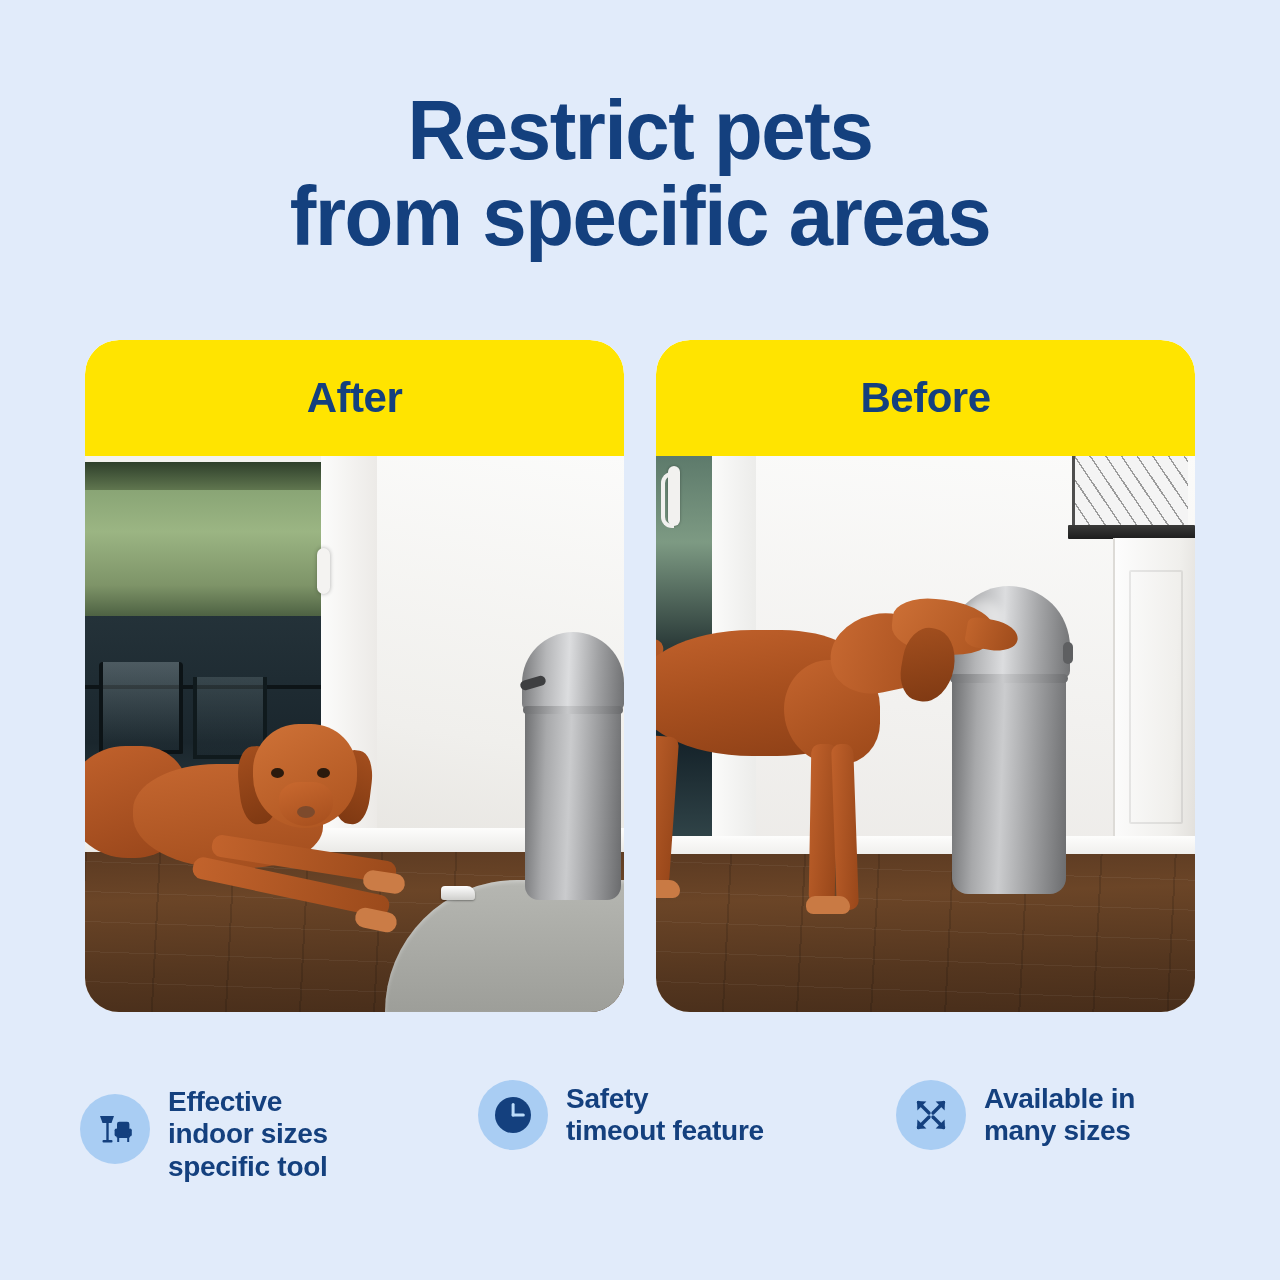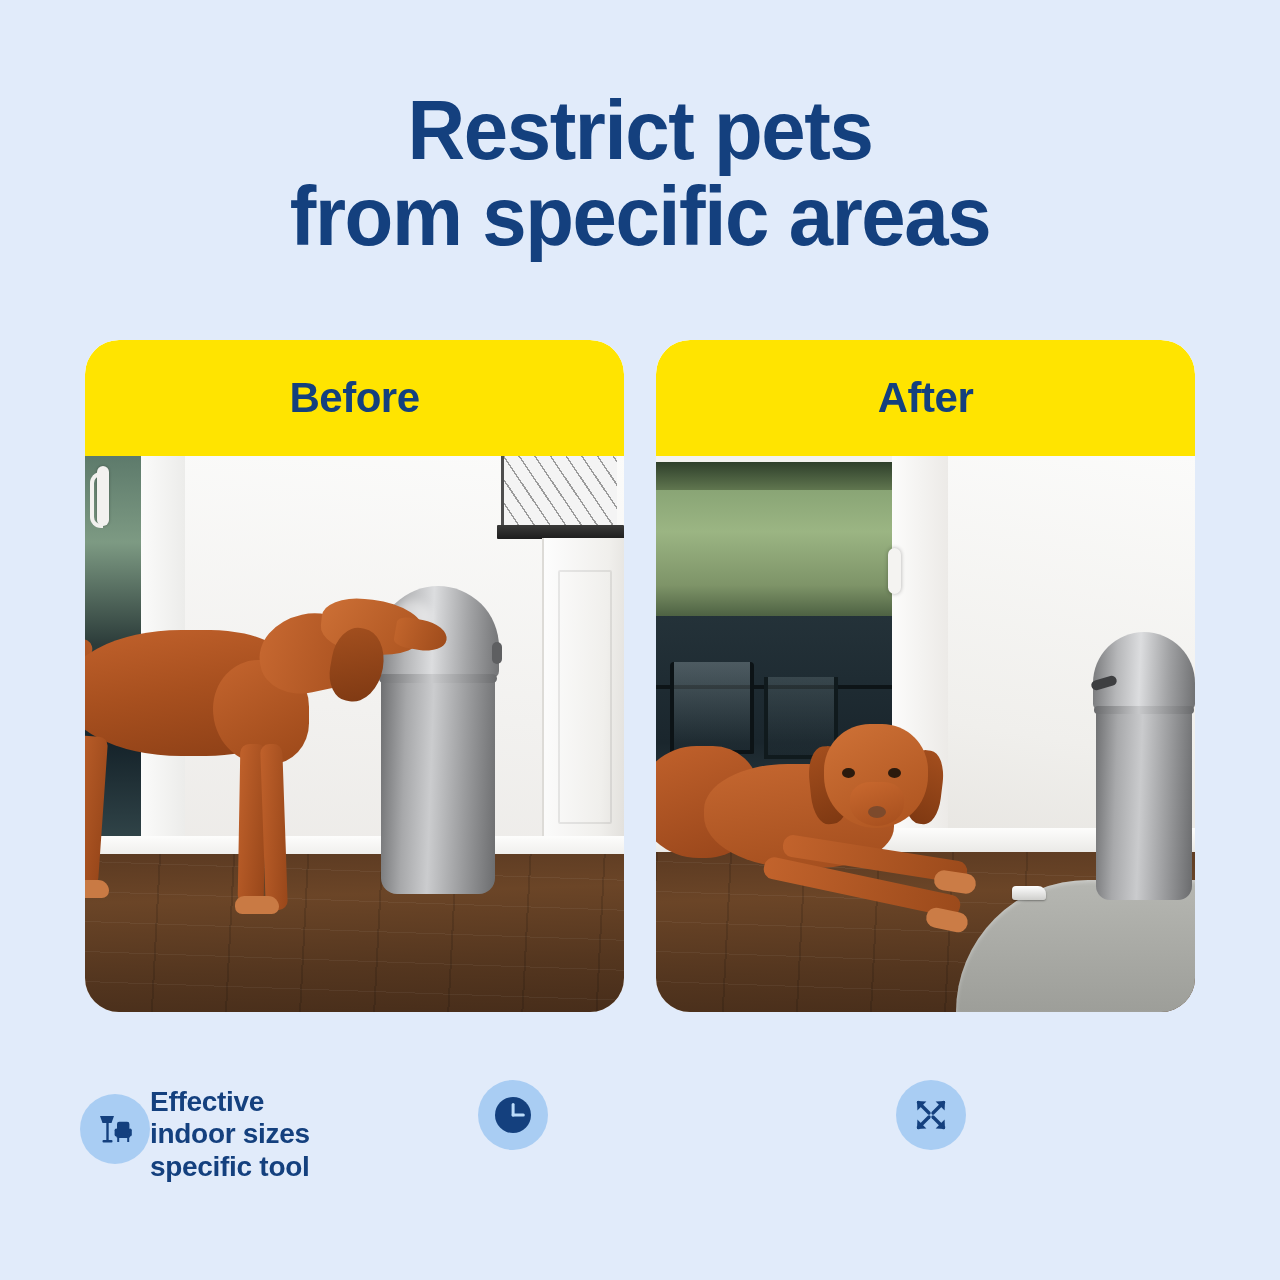--- a/index.html
+++ b/index.html
@@ -336,21 +336,21 @@
   .dA-pw2{ left:288px; top:186px; transform:rotate(12deg); }
 
   
   .features{
     position:absolute;
     left:80px; top:1080px;
     width:1130px; height:135px;
     display:flex;
     align-items:flex-start;
   }
-  .feature{ display:flex; align-items:center; }
+  .feature{ display:flex; align-items:center; gap:18px; }
   .f1{ width:398px; align-items:flex-start; }
   .f2{ width:418px; }
   .f3{ width:314px; }
   .f-circle{
     flex:0 0 auto;
     width:70px; height:70px; border-radius:50%;
     background:#a9cdf3;
     display:flex; align-items:center; justify-content:center;
   }
   .f1 .f-circle{ margin-top:14px; }
@@ -365,63 +365,20 @@
 </style>
 </head>
 <body>
 
 <div class="headline">
   <span class="l1">Restrict pets</span>
   <span class="l2">from specific areas</span>
 </div>
 
 <div class="cards">
-
-  <div class="card">
-    <div class="banner">
-      <span class="banner-label">Before</span>
-    </div>
-    <div class="photo">
-      <div class="wall"></div>
-      <div class="b-door">
-        <div class="b-handle"></div>
-      </div>
-      <div class="b-doorframe"></div>
-      <div class="b-wall">
-        <div class="b-tile"></div>
-      </div>
-      <div class="b-counter"></div>
-      <div class="b-cab"></div>
-      <div class="b-cabtoe"></div>
-      <div class="baseboard b-bb"></div>
-      <div class="floor b-floor"></div>
-
-      <div class="b-bin">
-        <div class="b-bin-body"></div>
-        <div class="b-bin-lid"></div>
-        <div class="b-bin-rim"></div>
-        <div class="b-bin-tab"></div>
-      </div>
-
-      <div class="dogB">
-        <div class="dB-tail"></div>
-        <div class="dB-body"></div>
-        <div class="dB-chest"></div>
-        <div class="dB-leg dB-lb"></div>
-        <div class="dB-leg dB-lf"></div>
-        <div class="dB-leg dB-lf2"></div>
-        <div class="dB-paw dB-p1"></div>
-        <div class="dB-paw dB-p2"></div>
-        <div class="dB-neck"></div>
-        <div class="dB-head"></div>
-        <div class="dB-muzzle"></div>
-        <div class="dB-ear"></div>
-      </div>
-    </div>
-  </div>
 
   <div class="card">
     <div class="banner">
       <span class="banner-label">After</span>
     </div>
     <div class="photo">
       <div class="wall"></div>
       <div class="a-slider">
         <div class="a-grass"></div>
         <div class="a-patio"></div>
@@ -454,20 +411,63 @@
         <div class="dA-earL"></div>
         <div class="dA-earR"></div>
         <div class="dA-head"></div>
         <div class="dA-snout"></div>
         <div class="dA-eye dA-e1"></div>
         <div class="dA-eye dA-e2"></div>
         <div class="dA-nose"></div>
       </div>
     </div>
   </div>
+
+  <div class="card">
+    <div class="banner">
+      <span class="banner-label">Before</span>
+    </div>
+    <div class="photo">
+      <div class="wall"></div>
+      <div class="b-door">
+        <div class="b-handle"></div>
+      </div>
+      <div class="b-doorframe"></div>
+      <div class="b-wall">
+        <div class="b-tile"></div>
+      </div>
+      <div class="b-counter"></div>
+      <div class="b-cab"></div>
+      <div class="b-cabtoe"></div>
+      <div class="baseboard b-bb"></div>
+      <div class="floor b-floor"></div>
+
+      <div class="b-bin">
+        <div class="b-bin-body"></div>
+        <div class="b-bin-lid"></div>
+        <div class="b-bin-rim"></div>
+        <div class="b-bin-tab"></div>
+      </div>
+
+      <div class="dogB">
+        <div class="dB-tail"></div>
+        <div class="dB-body"></div>
+        <div class="dB-chest"></div>
+        <div class="dB-leg dB-lb"></div>
+        <div class="dB-leg dB-lf"></div>
+        <div class="dB-leg dB-lf2"></div>
+        <div class="dB-paw dB-p1"></div>
+        <div class="dB-paw dB-p2"></div>
+        <div class="dB-neck"></div>
+        <div class="dB-head"></div>
+        <div class="dB-muzzle"></div>
+        <div class="dB-ear"></div>
+      </div>
+    </div>
+  </div>
 </div>
 
 <div class="features">
 
   <div class="feature f1">
     <div class="f-circle">
       <svg width="40" height="40" viewBox="0 0 40 40" aria-hidden="true">
 
         <path d="M5 7 H19 L16.5 14 H7.5 Z" fill="#14407e"></path>
         <rect x="11.3" y="14" width="2.4" height="17" fill="#14407e"></rect>
@@ -488,34 +488,42 @@
     </div>
   </div>
 
   <div class="feature f2">
     <div class="f-circle">
       <svg width="44" height="44" viewBox="0 0 44 44" aria-hidden="true">
         <circle cx="22" cy="22" r="18" fill="#14407e"></circle>
         <rect x="20.6" y="10" width="3" height="13.4" rx="1.5" fill="#bcdcfa"></rect>
         <rect x="20.6" y="20.6" width="13.2" height="3" rx="1.5" fill="#bcdcfa"></rect>
       </svg>
+    </div>
+    <div class="f-text">
+      <div>Safety</div>
+      <div>timeout feature</div>
     </div>
   </div>
 
   <div class="feature f3">
     <div class="f-circle">
       <svg width="40" height="40" viewBox="0 0 40 40" aria-hidden="true">
         <g stroke="#14407e" stroke-width="3.4" stroke-linecap="round" fill="none">
           <line x1="18" y1="18" x2="7.5" y2="7.5"></line>
           <line x1="22" y1="18" x2="32.5" y2="7.5"></line>
           <line x1="18" y1="22" x2="7.5" y2="32.5"></line>
           <line x1="22" y1="22" x2="32.5" y2="32.5"></line>
         </g>
         <g fill="#14407e">
           <path d="M6 6 L15.4 6.4 L6.4 15.4 Z"></path>
           <path d="M34 6 L33.6 15.4 L24.6 6.4 Z"></path>
           <path d="M6 34 L6.4 24.6 L15.4 33.6 Z"></path>
           <path d="M34 34 L24.6 33.6 L33.6 24.6 Z"></path>
         </g>
       </svg>
     </div>
+    <div class="f-text">
+      <div>Available in</div>
+      <div>many sizes</div>
+    </div>
   </div>
 </div>
 
 </body></html>

